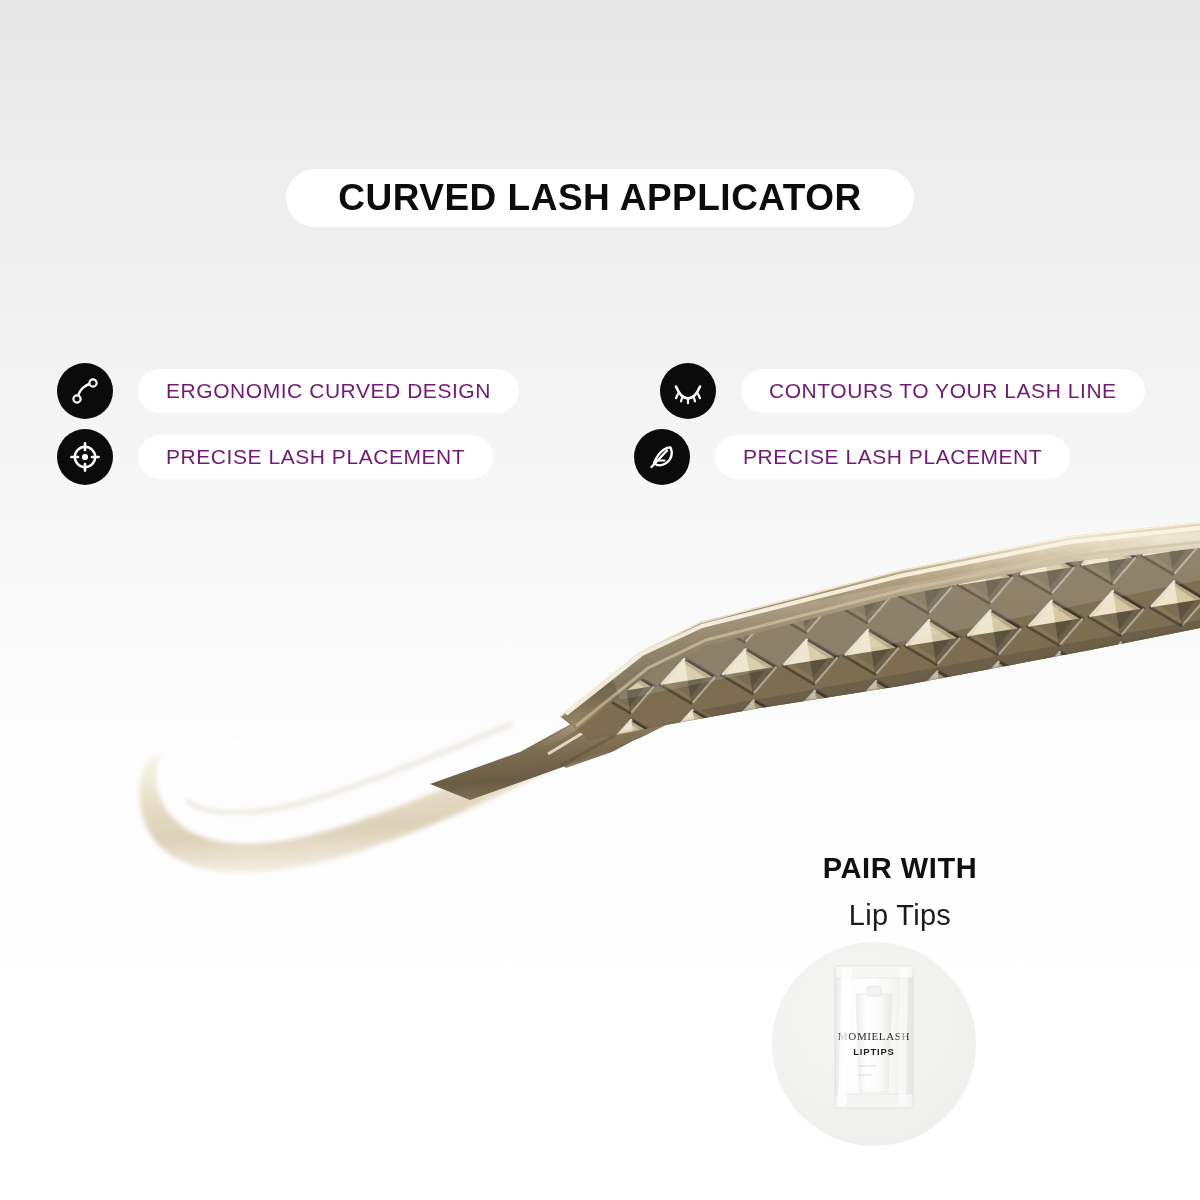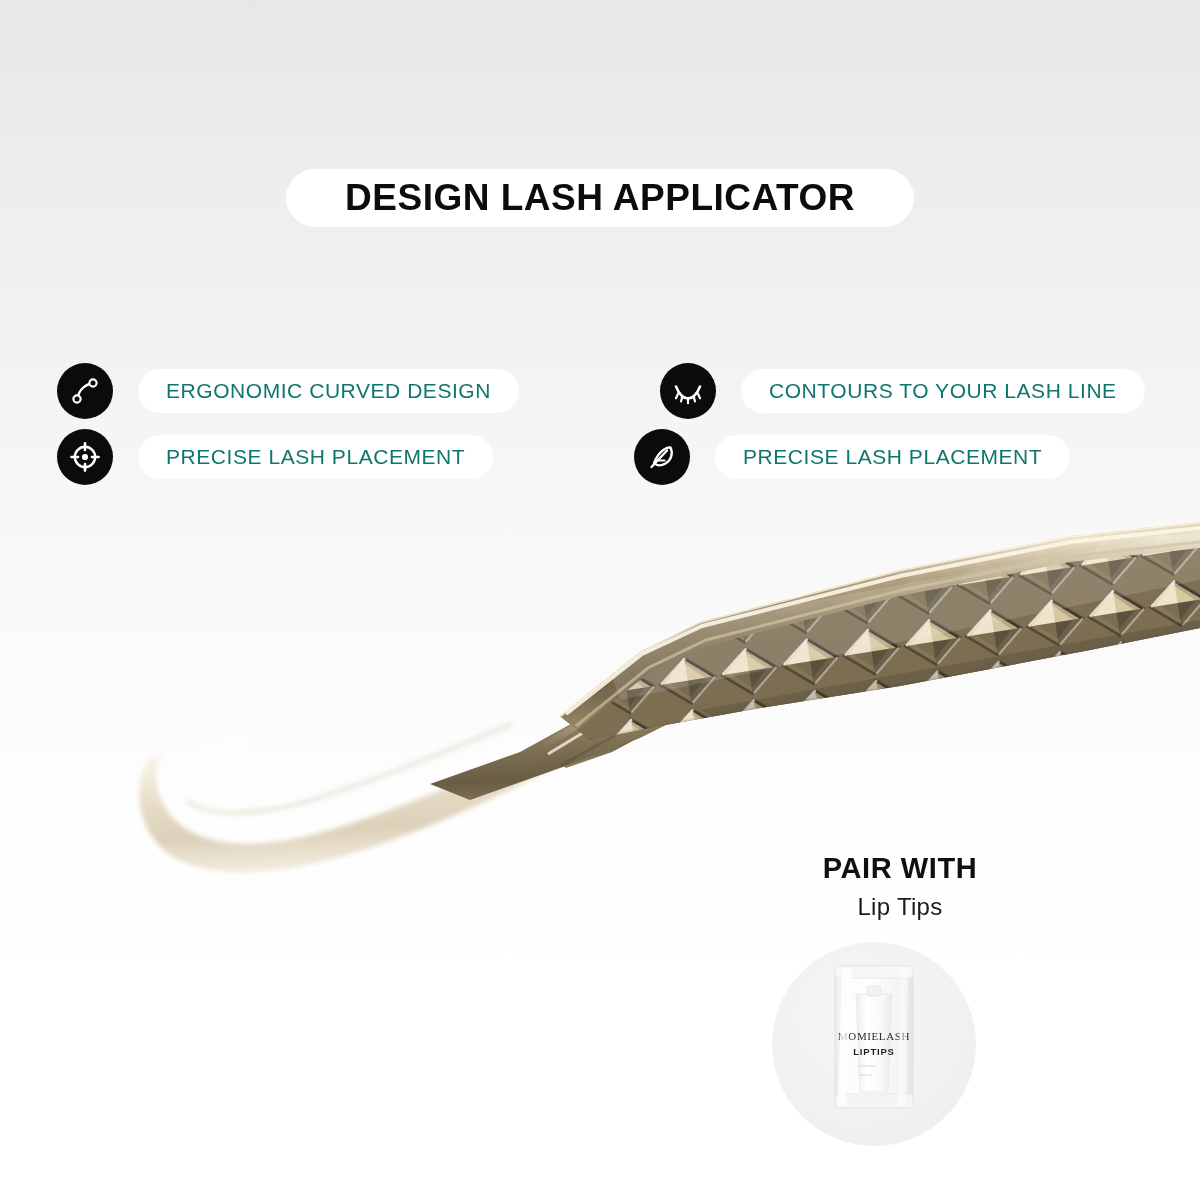--- a/index.html
+++ b/index.html
@@ -59,21 +59,21 @@
     height:44px;
     background:#ffffff;
     border-radius:22px;
     display:flex; align-items:center;
     padding:0 28px;
   }
   .feat-label {
     font-size:21px;
     font-weight:500;
     letter-spacing:0.55px;
-    color:#0f766e;
+    color:#701a75;
     white-space:nowrap;
   }
 
   
   #applicator {
     position:absolute;
     left:0; top:500px;
     width:1200px; height:380px;
     pointer-events:none;
   }
@@ -85,22 +85,22 @@
     width:400px;
     text-align:center;
   }
   .pair-title {
     font-size:29px;
     font-weight:bold;
     letter-spacing:0.6px;
     color:#101010;
   }
   .pair-sub {
-    margin-top:8px;
-    font-size:24px;
+    margin-top:14px;
+    font-size:29px;
     font-weight:400;
     letter-spacing:0.3px;
     color:#1b1b1b;
   }
 
   .pair-thumb {
     position:absolute;
     left:772px; top:942px;
     width:204px; height:204px;
     border-radius:50%;
@@ -108,21 +108,21 @@
     overflow:hidden;
   }
   .pair-thumb svg { display:block; }
 </style>
 </head>
 <body>
 
 <div id="page">
 
   <div class="title-pill">
-    <span class="title-text">DESIGN LASH APPLICATOR</span>
+    <span class="title-text">CURVED LASH APPLICATOR</span>
   </div>
 
   <svg id="applicator" viewBox="0 0 1200 380">
     <defs>
       <linearGradient id="tipGrad" x1="0" y1="0" x2="0.2" y2="1">
         <stop offset="0%" stop-color="#fdfaf4"></stop>
         <stop offset="18%" stop-color="#f4eee0"></stop>
         <stop offset="45%" stop-color="#e6dcc6"></stop>
         <stop offset="72%" stop-color="#dcd0b7"></stop>
         <stop offset="100%" stop-color="#f2ecdf"></stop>

